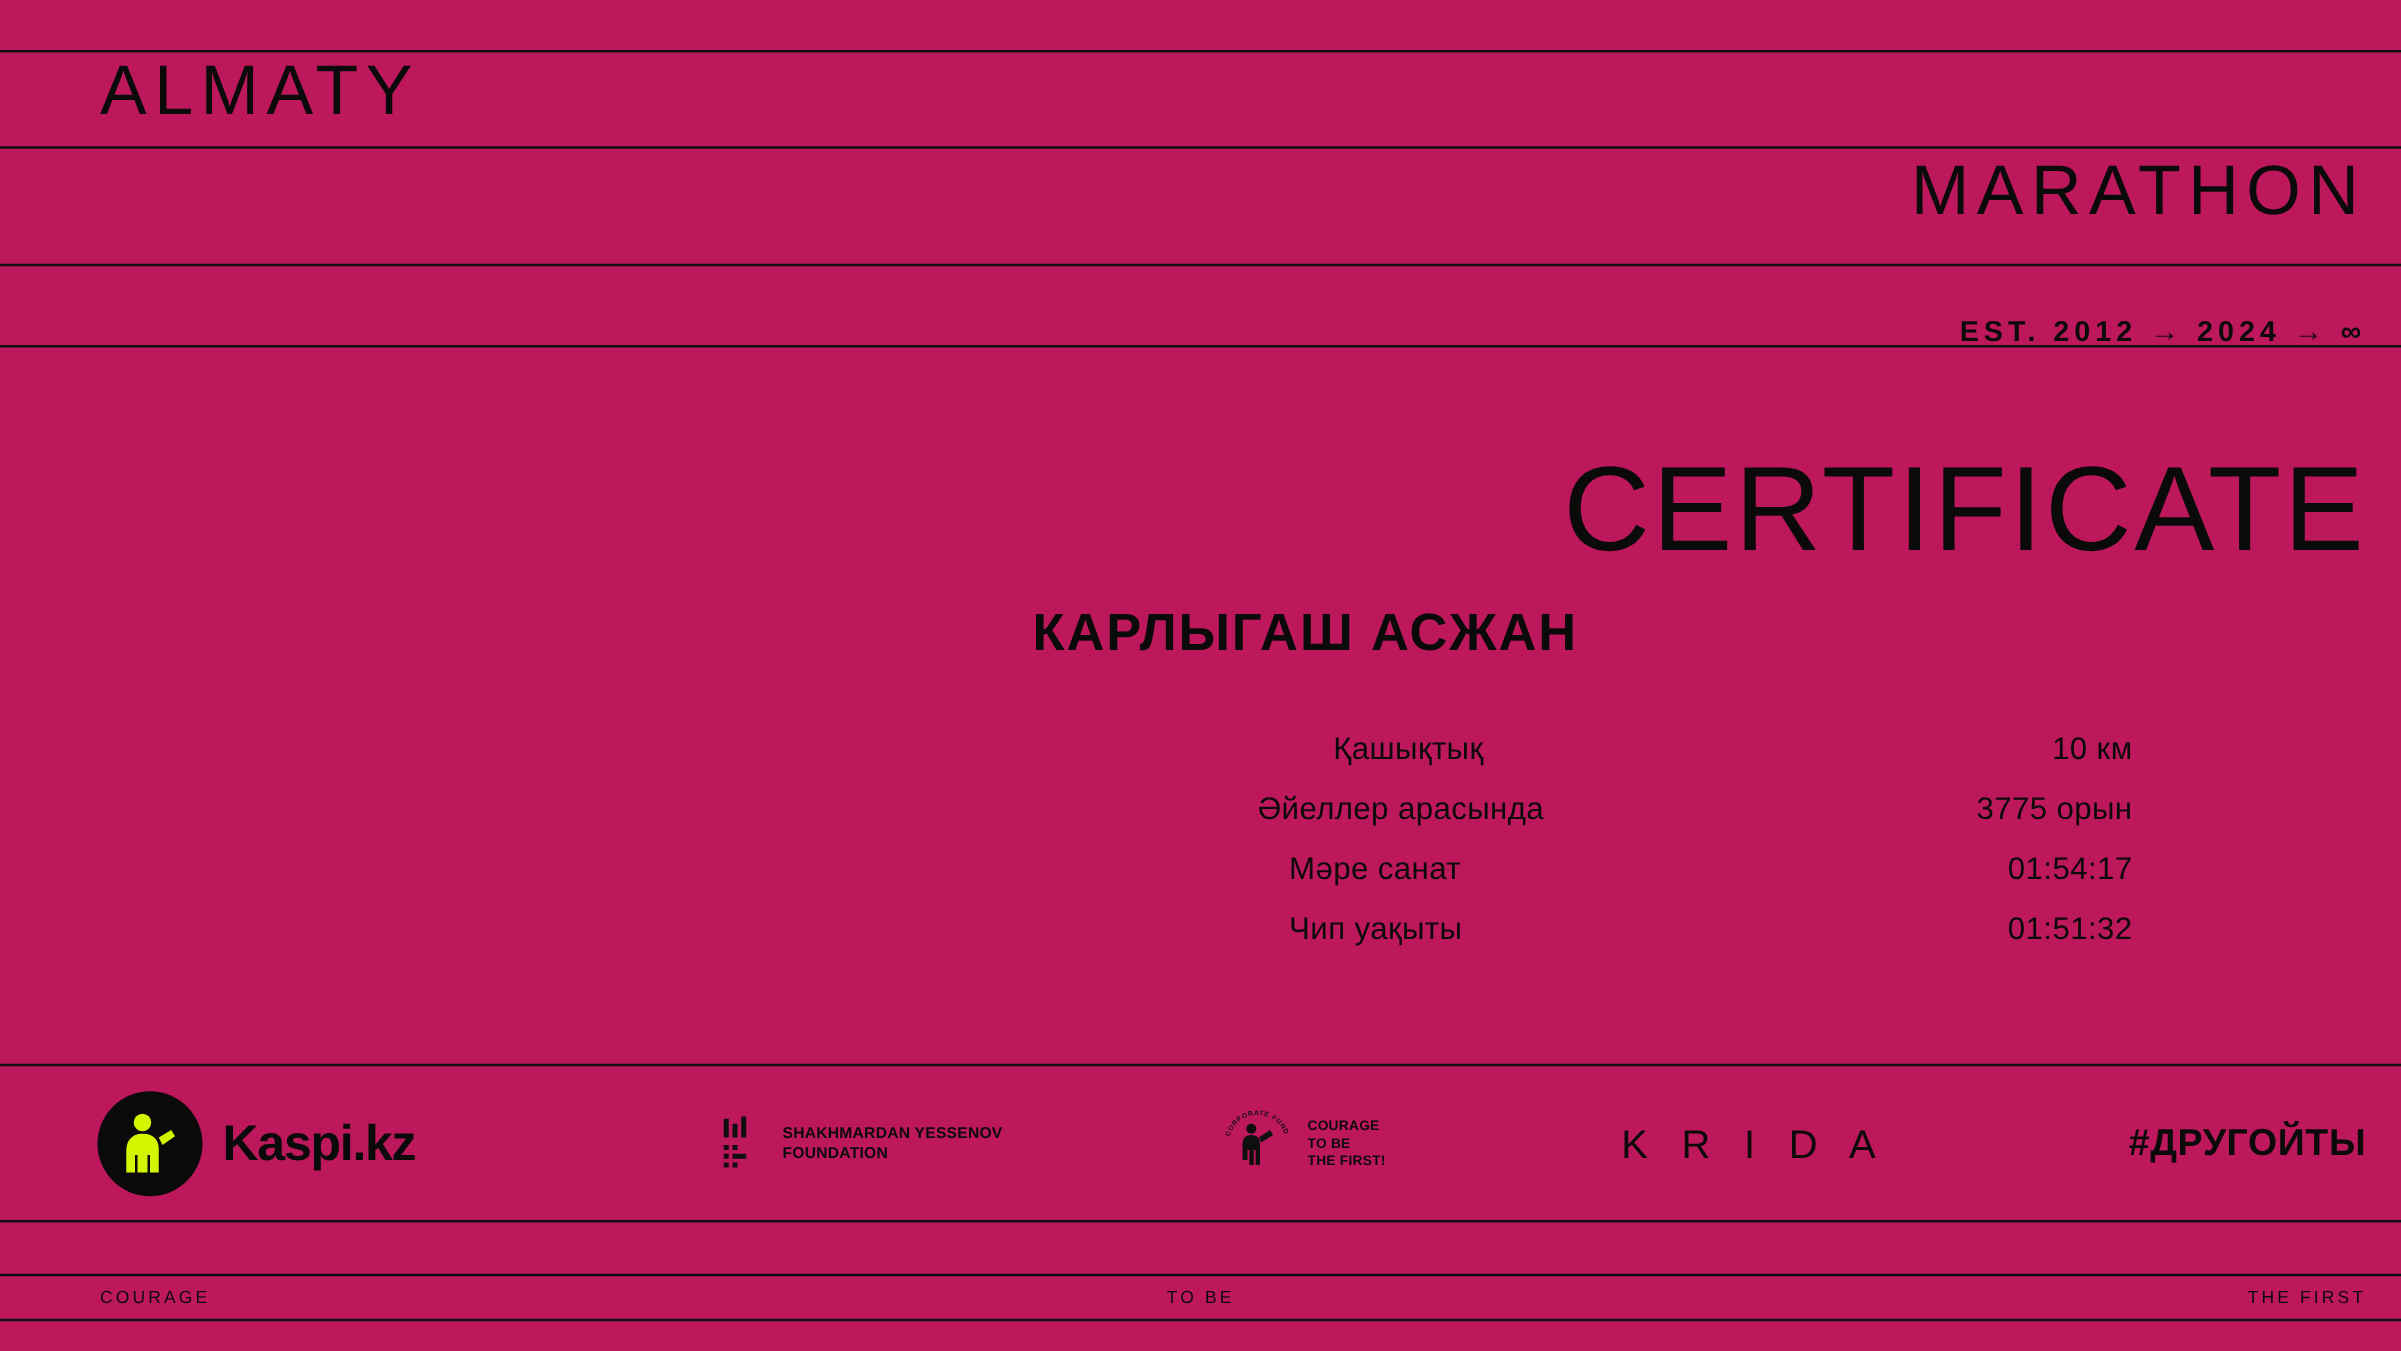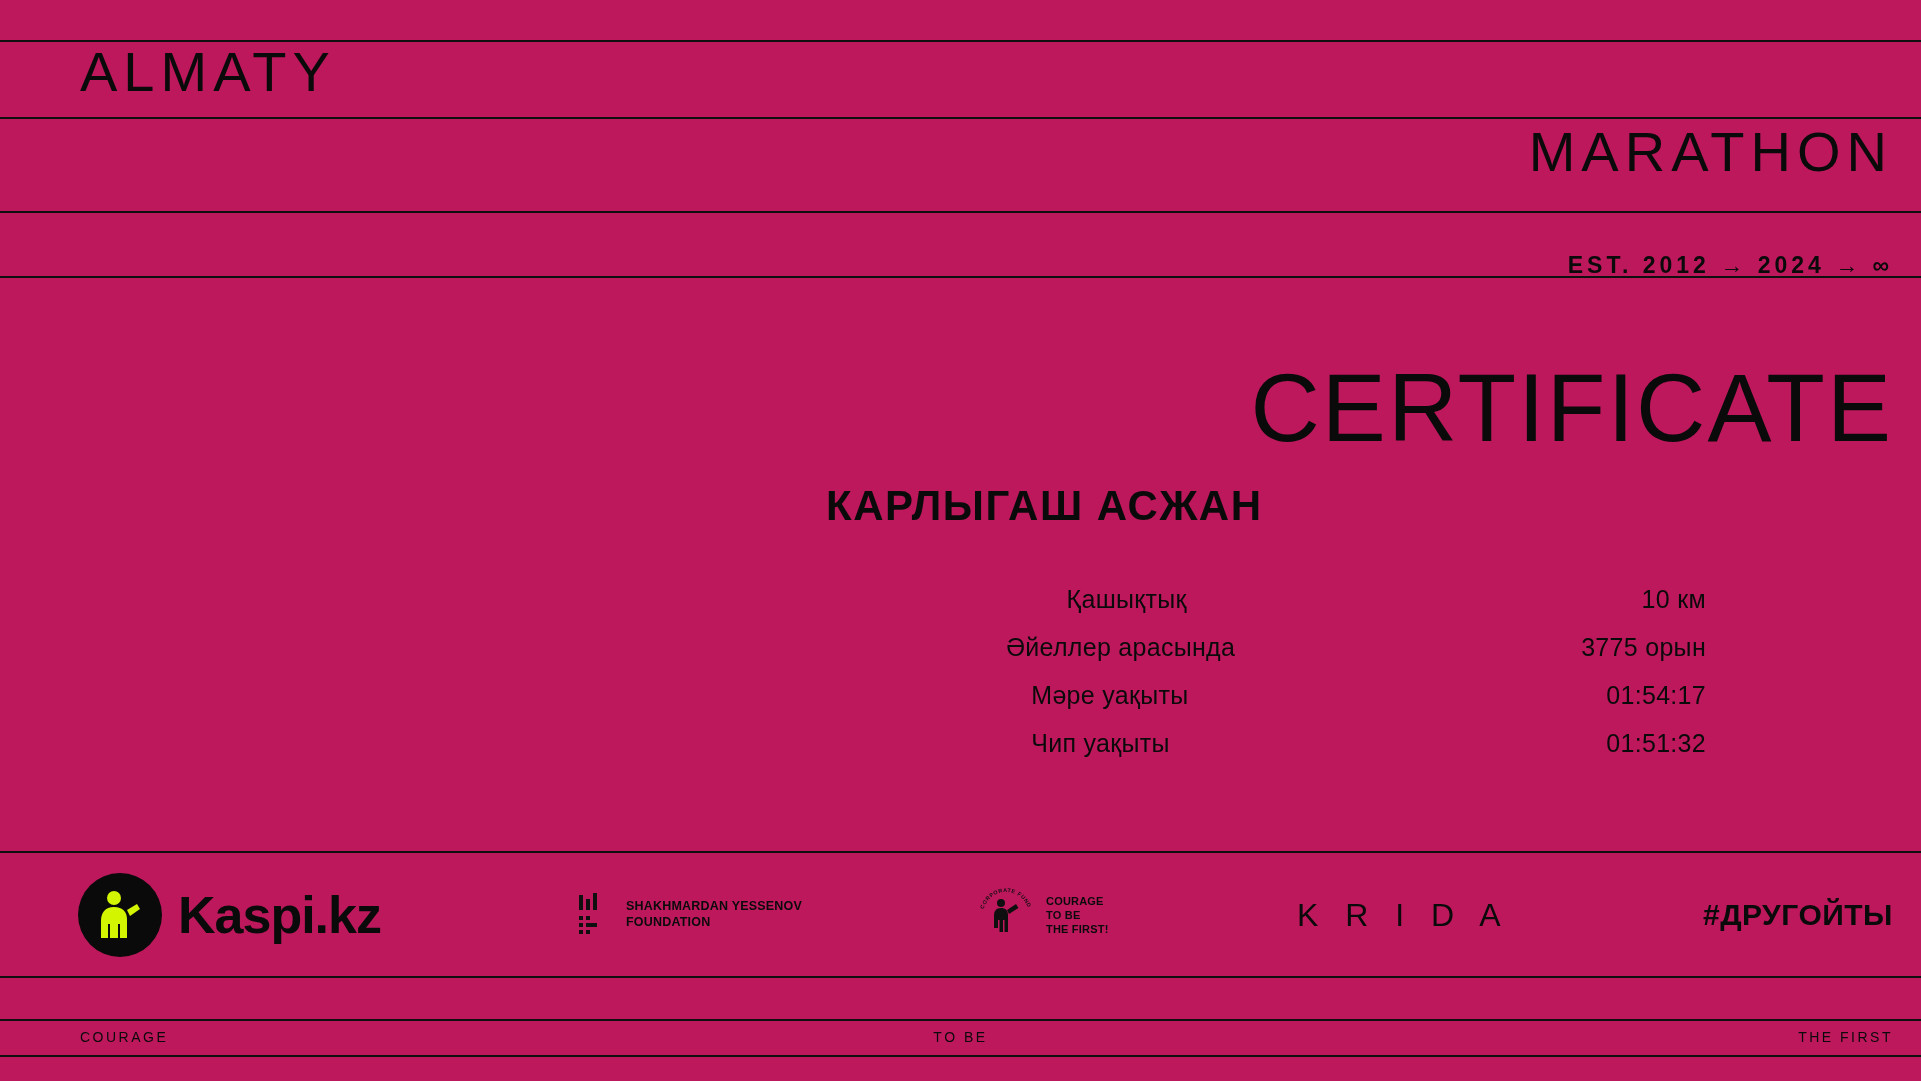--- a/index.html
+++ b/index.html
@@ -137,21 +137,21 @@
     background: #0a0a0a;
     position: relative;
     overflow: hidden;
   }
   .kaspi-mark .fig {
     position: absolute;
     left: 50%; top: 50%;
     transform: translate(-50%, -50%);
   }
   .kaspi-word {
-    font-size: 52px;
+    font-size: 40px;
     font-weight: 700;
     letter-spacing: -1px;
     line-height: 1;
   }
 
   .yessenov {
     position: absolute;
     left: 578px;
     display: flex;
     align-items: center;
@@ -242,21 +242,21 @@
   <div class="results">
     <div class="result-row">
       <div class="result-label">Қашықтық</div>
       <div class="result-value">10 км</div>
     </div>
     <div class="result-row">
       <div class="result-label">Әйеллер арасында</div>
       <div class="result-value">3775 орын</div>
     </div>
     <div class="result-row">
-      <div class="result-label">Мәре уақыты</div>
+      <div class="result-label">Мәре санат</div>
       <div class="result-value">01:54:17</div>
     </div>
     <div class="result-row">
       <div class="result-label">Чип уақыты</div>
       <div class="result-value">01:51:32</div>
     </div>
   </div>
 
   <div class="sponsors">
 

